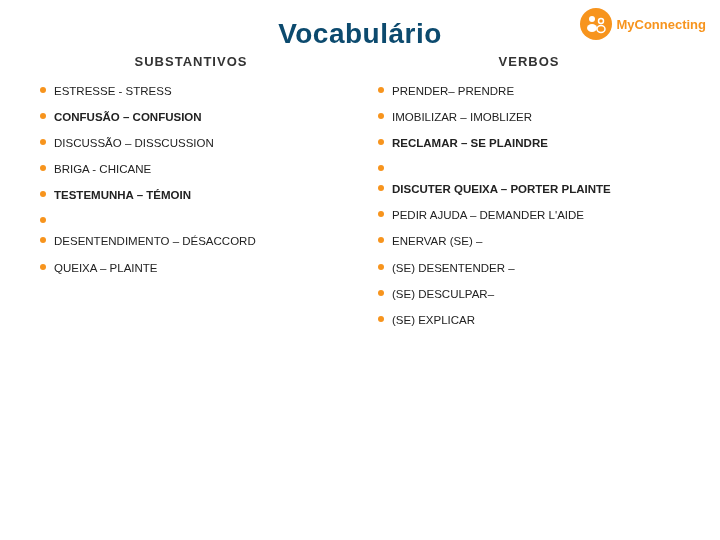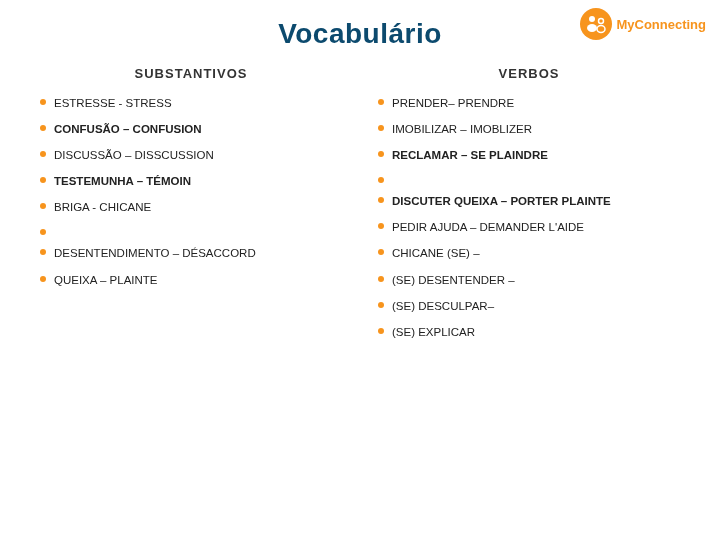--- a/index.html
+++ b/index.html
@@ -44,21 +44,21 @@
       font-size: 28px;
       font-weight: bold;
       color: #0c4a6e;
       padding-top: 18px;
       letter-spacing: 0.5px;
     }
 
     
     .columns {
       display: flex;
-      margin-top: 16px;
+      margin-top: 4px;
       padding: 0 30px;
       gap: 16px;
     }
 
     .col {
       flex: 1;
       padding: 0 10px;
     }
 
     .col-header {
@@ -136,25 +136,25 @@
         <li>
           <div class="bullet"></div>
           <span class="vocab-item-text bold">CONFUSÃO – CONFUSION</span>
         </li>
         <li>
           <div class="bullet"></div>
           <span class="vocab-item-text">DISCUSSÃO – DISSCUSSION</span>
         </li>
         <li>
           <div class="bullet"></div>
+          <span class="vocab-item-text">BRIGA - CHICANE</span>
+        </li>
+        <li>
+          <div class="bullet"></div>
           <span class="vocab-item-text bold">TESTEMUNHA – TÉMOIN</span>
-        </li>
-        <li>
-          <div class="bullet"></div>
-          <span class="vocab-item-text">BRIGA - CHICANE</span>
         </li>
         <li>
           <div class="bullet"></div>
         </li>
         <li>
           <div class="bullet"></div>
           <span class="vocab-item-text">DESENTENDIMENTO – DÉSACCORD</span>
         </li>
         <li>
           <div class="bullet"></div>
@@ -184,21 +184,21 @@
         <li>
           <div class="bullet"></div>
           <span class="vocab-item-text bold">DISCUTER QUEIXA – PORTER PLAINTE</span>
         </li>
         <li>
           <div class="bullet"></div>
           <span class="vocab-item-text">PEDIR AJUDA – DEMANDER L'AIDE</span>
         </li>
         <li>
           <div class="bullet"></div>
-          <span class="vocab-item-text">CHICANE (SE) –</span>
+          <span class="vocab-item-text">ENERVAR (SE) –</span>
         </li>
         <li>
           <div class="bullet"></div>
           <span class="vocab-item-text">(SE) DESENTENDER –</span>
         </li>
         <li>
           <div class="bullet"></div>
           <span class="vocab-item-text">(SE) DESCULPAR–</span>
         </li>
         <li>

